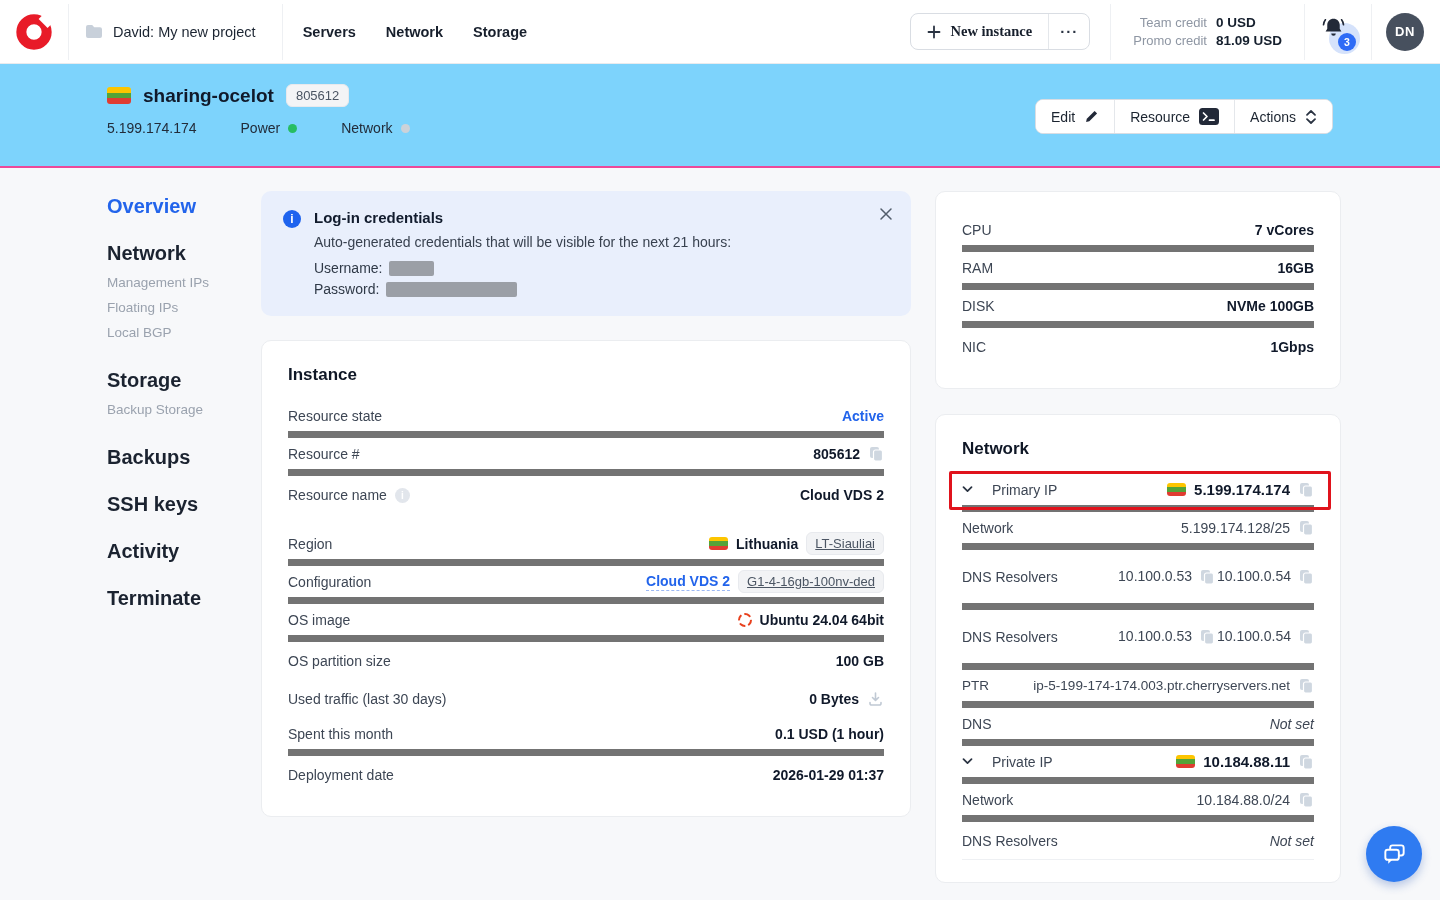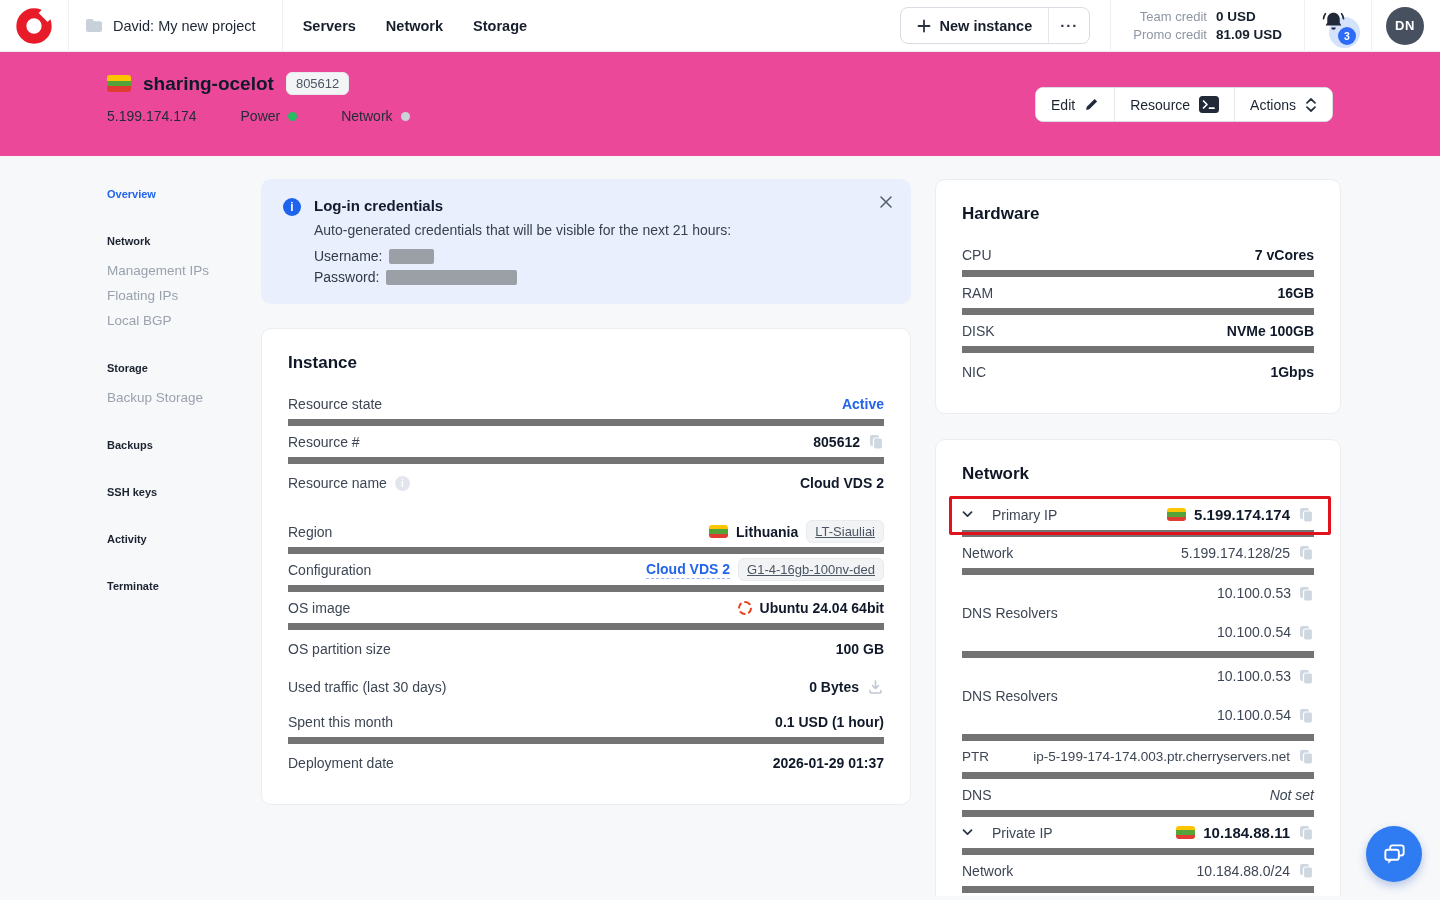--- a/index.html
+++ b/index.html
@@ -1,73 +1,73 @@
 <!DOCTYPE html>
 <html><head>
 <meta charset="utf-8">
 <style>
   * { margin:0; padding:0; box-sizing:border-box; }
   html,body { width:1440px; height:900px; overflow:hidden; background:#f7f8fa;
     font-family:"Liberation Sans","DejaVu Sans",sans-serif; color:#1b2330; }
 
   
-  .topbar { height:52px; background:#fff; border-bottom:1px solid #e9ebee;
+  .topbar { height:64px; background:#fff; border-bottom:1px solid #e9ebee;
     display:flex; align-items:center; }
   .vdiv { width:1px; height:56px; background:#eef0f3; flex:none; }
   .logo-box { width:68px; height:100%; display:flex; align-items:center; justify-content:center; cursor:pointer; }
   .project { height:100%; display:flex; align-items:center; gap:10px; padding:0 26px 0 16px;
     font-size:14.5px; font-weight:500; color:#1c2532; cursor:pointer; }
   .nav { display:flex; gap:30px; margin-left:20px; }
   .nav a { font-size:14.5px; font-weight:700; color:#171f2c; text-decoration:none; cursor:pointer; }
   .tb-spacer { flex:1; }
   .ni-group { display:flex; align-items:stretch; height:37px; border:1px solid #d9dde3;
     border-radius:8px; background:#fff; overflow:hidden; margin-right:20px; }
   .ni-main { display:flex; align-items:center; gap:9px; padding:0 16px; font-size:14.5px;
-    font-weight:600; color:#171f2c; cursor:pointer; }
+    font-weight:600; color:#171f2c; cursor:pointer;font-family:Liberation Serif, serif; }
   .ni-sep { width:1px; background:#e4e7eb; }
   .ni-more { width:40px; display:flex; align-items:center; justify-content:center;
     font-size:15px; font-weight:700; letter-spacing:1px; color:#2a3342; cursor:pointer; }
   .credits { display:grid; grid-template-columns:auto auto; column-gap:9px; row-gap:3px;
     padding:0 22px; font-size:13px; align-items:center; }
   .credits .c-lbl { color:#8e96a3; text-align:right; }
   .credits .c-val { font-weight:700; color:#16202e; font-size:13.5px; }
   .bell-wrap { width:42px; height:42px; position:relative; margin:0 12px; cursor:pointer; flex:none; }
   .bell-halo { position:absolute; width:31px; height:31px; border-radius:50%; background:#d5e2fb;
     right:-1px; bottom:-1px; }
   .bell-wrap svg { position:absolute; left:3px; top:4px; }
   .bell-badge { position:absolute; width:18px; height:18px; border-radius:50%; background:#2e6bf6;
     color:#fff; font-size:10.5px; font-weight:700; display:flex; align-items:center; justify-content:center;
     right:3px; bottom:2px; }
   .avatar { width:38px; height:38px; border-radius:50%; background:#47505e; color:#fff;
     display:flex; align-items:center; justify-content:center; font-size:13px; font-weight:700;
     letter-spacing:.5px; margin:0 16px 0 14px; cursor:pointer; flex:none; }
 
   
-  .page-header { height:104px; background:#ec4899; border-bottom:2px solid #ec4899; position:relative; }
+  .page-header { height:104px; background:#7dd3fc; border-bottom:2px solid #ec4899; position:relative; }
   .ph-left { position:absolute; left:107px; top:20px; }
   .title-row { display:flex; align-items:center; gap:12px; }
   .srv-title { font-size:19px; font-weight:700; color:#10192a; }
   .id-badge { font-size:13px; color:#4b5563; background:#f3f4f6; border:1px solid #e7e9ed;
     border-radius:6px; padding:3px 9px; }
   .sub-row { margin-top:13px; display:flex; align-items:center; gap:44px; font-size:14px; color:#222c3a; }
   .sub-item { display:flex; align-items:center; gap:8px; }
   .dot { width:9px; height:9px; border-radius:50%; display:inline-block; }
   .dot-green { background:#27bd62; }
   .dot-gray { background:#ccd2d9; }
   .ph-buttons { position:absolute; right:107px; top:35px; display:flex; height:35px;
     border:1px solid #d9dde3; border-radius:8px; background:#fff; overflow:hidden; }
   .ph-btn { display:flex; align-items:center; gap:9px; padding:0 15px; font-size:14px;
     font-weight:500; color:#1b2430; cursor:pointer; background:#fff; border:none; }
   .ph-btn + .ph-btn { border-left:1px solid #e4e7eb; }
 
   
   .content { position:relative; height:740px; overflow:hidden; }
   .sidebar { position:absolute; left:107px; top:28px; width:150px; }
   .side-item { cursor:pointer; line-height:20px; }
-  .side-main { font-size:11px; font-weight:600; color:#1b2330; margin-top:27px; }
+  .side-main { font-size:20px; font-weight:600; color:#1b2330; margin-top:27px; }
   .side-main.active { color:#2264eb; }
   .side-main:first-child { margin-top:0; }
   .side-sub { font-size:13.5px; font-weight:400; color:#9aa2ae; margin-top:5px; }
   .side-sub.first { margin-top:10px; }
 
   .main-col { position:absolute; left:261px; top:23px; width:650px; }
   .right-col { position:absolute; left:935px; top:23px; width:406px; }
 
   
   .banner { background:#e9effc; border-radius:10px; height:125px; padding:18px 22px;
@@ -106,21 +106,21 @@
   .blue-link { color:#2264eb; font-weight:600; border-bottom:1px dashed #9cb8f3; cursor:pointer;
     line-height:17px; }
   .row-badge { font-size:13px; font-weight:400; color:#4b5563; background:#f2f3f5;
     border:1px solid #e8eaee; border-radius:6px; padding:3px 8px;text-decoration:underline; }
   .gray-info { width:15px; height:15px; border-radius:50%; background:#e2e6ec; flex:none;
     display:flex; align-items:center; justify-content:center; cursor:pointer; }
   .gray-info::after { content:"i"; color:#fff; font-size:10px; font-weight:700; }
 
   
   .row.dbl { min-height:60px; padding:8px 0; }
-  .vstack { display:flex; flex-direction:column; gap:18px; }
+  .vstack { display:flex; flex-direction:row; gap:2px; }
   .vline { display:flex; align-items:center; gap:7px; color:#3d4654; line-height:21px; }
   .ip-strong { font-size:15px; font-weight:700; color:#10192a; }
   .ptr-row .lbl, .ptr-row .val { font-size:13.5px; }
   .annotation { position:absolute; left:-13px; right:-17px; top:-3px; bottom:-5px;
     border:3px solid #e0131c; border-radius:2px; pointer-events:none; }
 
   
   .flag { display:inline-flex; flex-direction:column; border-radius:3px; overflow:hidden; flex:none; }
   .flag i { flex:1; }
   .flag .f-y { background:#fdc500; }
@@ -363,21 +363,20 @@
       <div class="row">
         <span class="lbl">Deployment date</span>
         <span class="val">2026-01-29 01:37</span>
       </div>
     </div>
   </div>
 
   <div class="right-col">
 
     <div class="card card-hardware">
-      <div class="card-h">Hardware</div>
       <div class="row">
         <span class="lbl">CPU</span>
         <span class="val">7 vCores</span>
       </div>
       <div class="row">
         <span class="lbl">RAM</span>
         <span class="val">16GB</span>
       </div>
       <div class="row">
         <span class="lbl">DISK</span>

